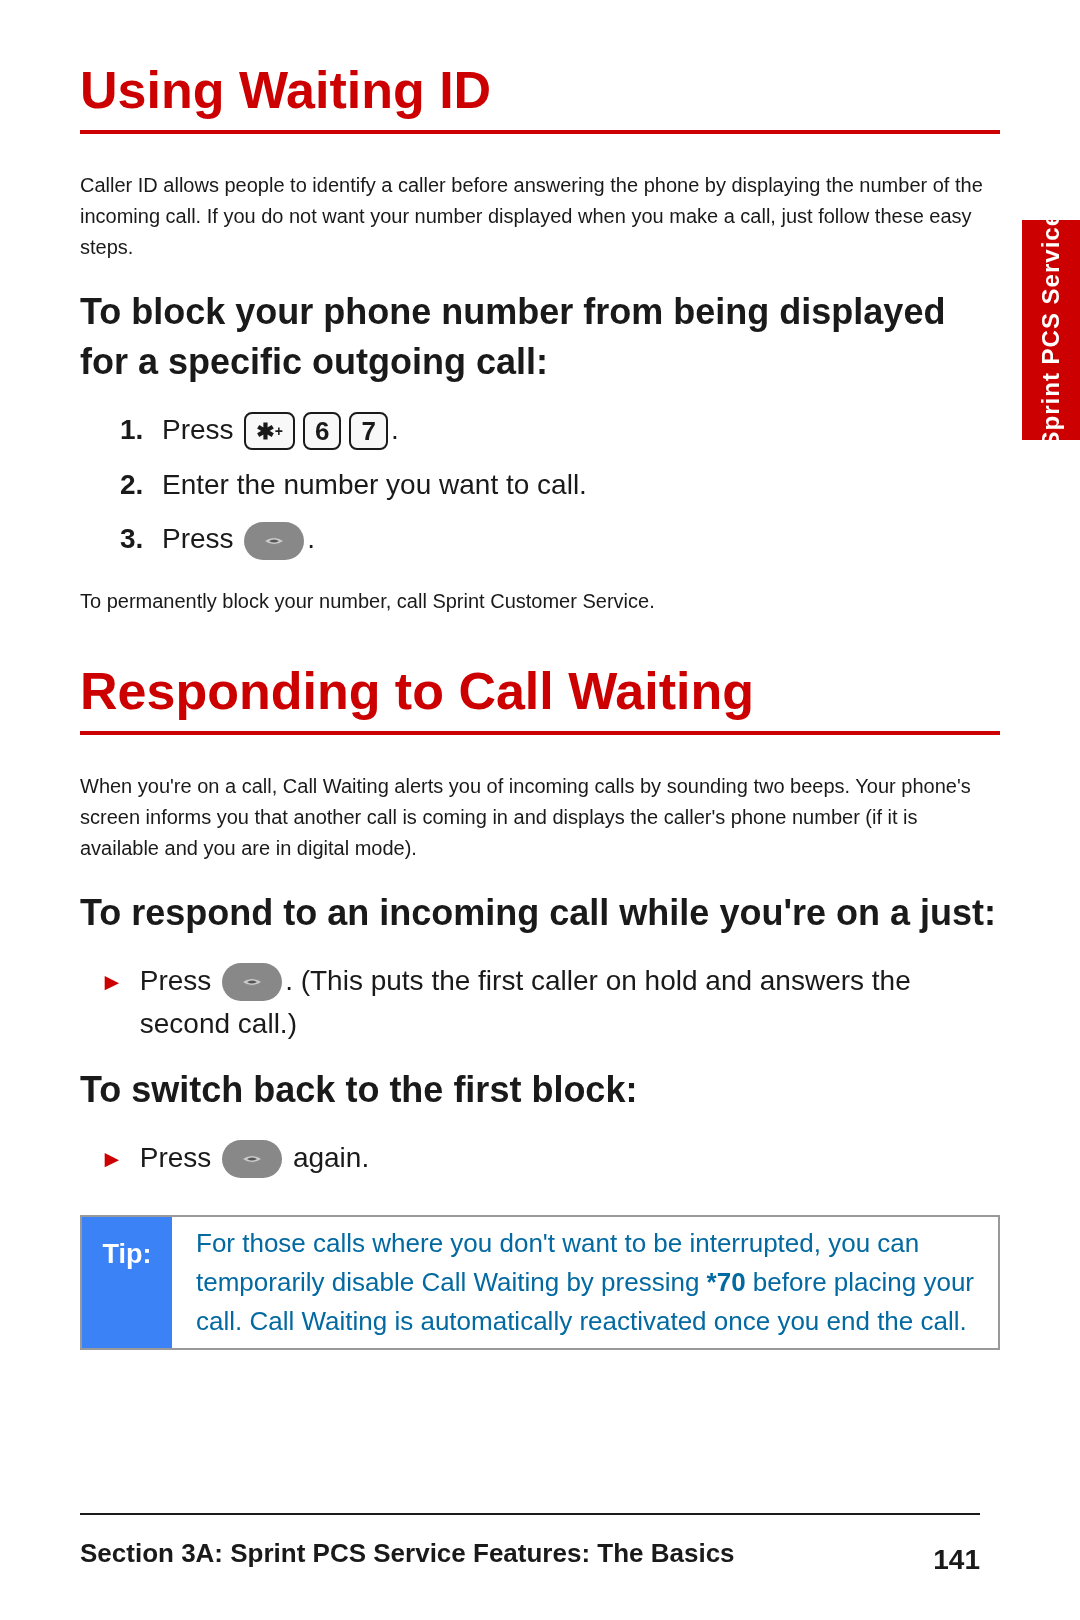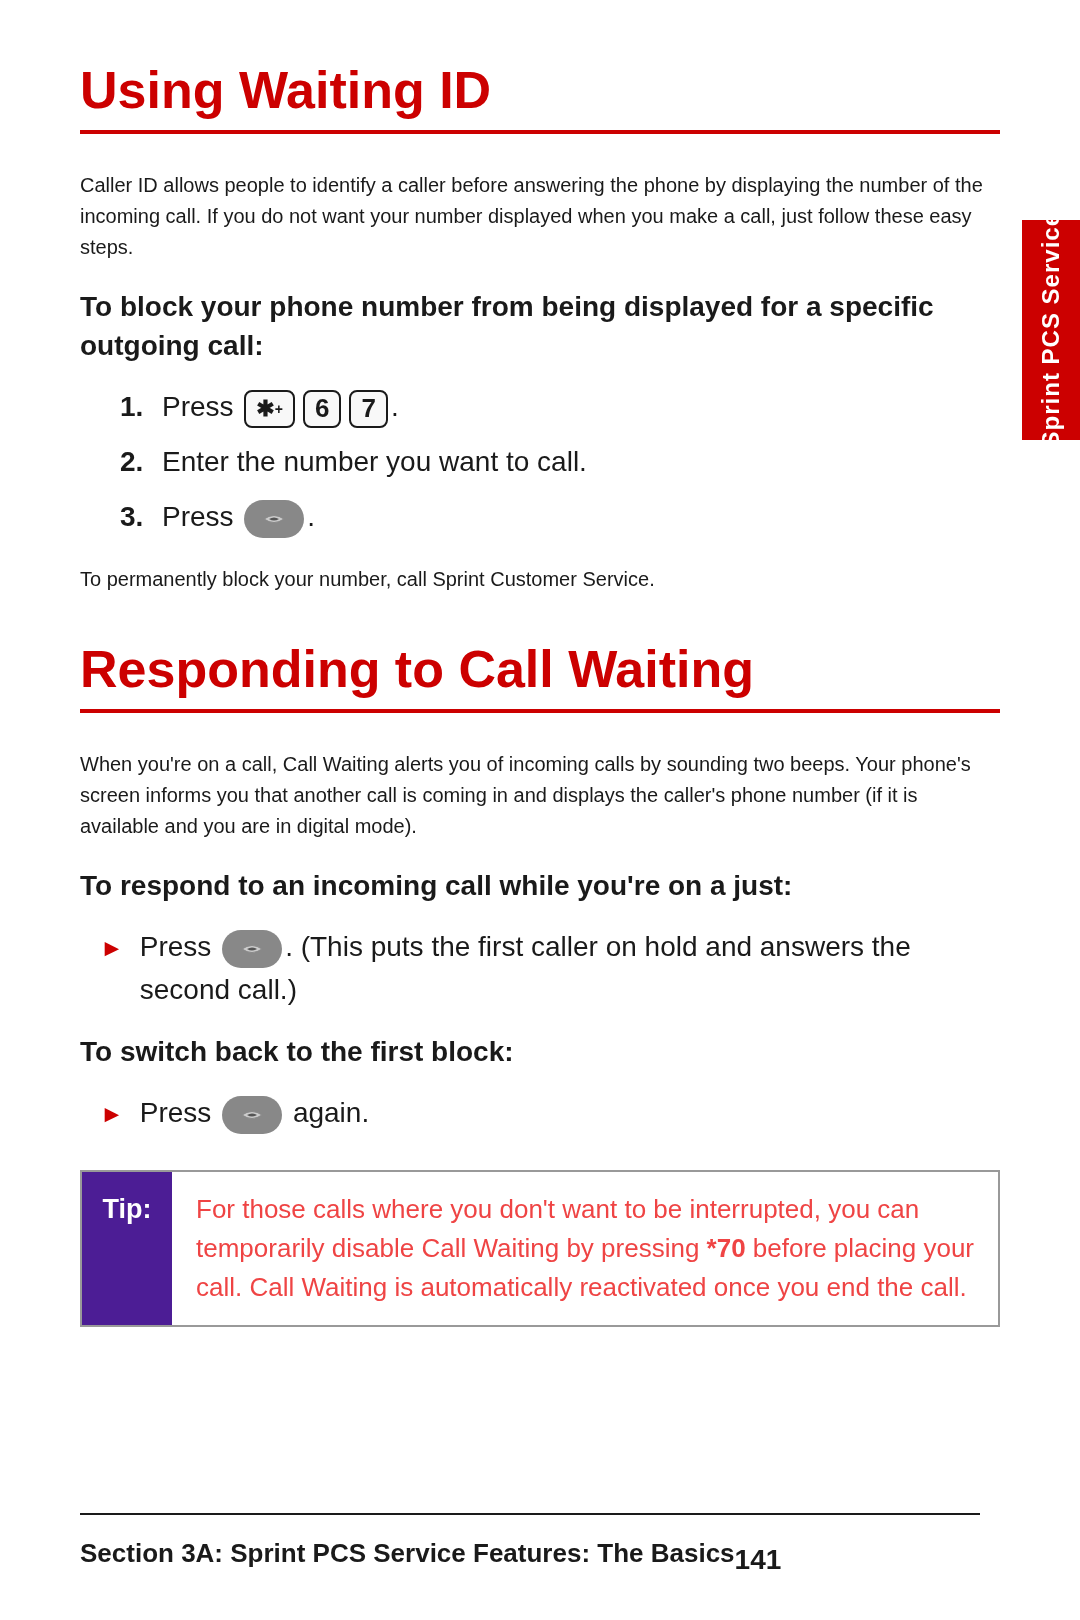--- a/index.html
+++ b/index.html
@@ -43,21 +43,21 @@
     
     .body-text {
       font-size: 20px;
       line-height: 1.55;
       color: #1a1a1a;
       margin-bottom: 24px;
     }
 
     .bold-instruction {
       font-weight: bold;
-      font-size: 28px;
+      font-size: 36px;
       margin-bottom: 20px;
       line-height: 1.4;
     }
 
     
     .numbered-list {
       list-style: none;
       margin-left: 40px;
       margin-bottom: 24px;
     }
@@ -140,47 +140,47 @@
 
     
     .tip-box {
       display: flex;
       border: 2px solid #999;
       margin-top: 36px;
       background: #ffffff;
     }
 
     .tip-label {
-      background: #4c1d95;
+      background: #3b82f6;
       color: #ffffff;
       font-weight: bold;
       font-size: 27px;
       padding: 4px 22px;
       display: flex;
       align-items: flex-start;
       justify-content: center;
       min-width: 90px;
       padding-top: 22px;
     }
 
     .tip-content {
       font-size: 26px;
       line-height: 1.5;
-      padding: 18px 24px;
-      color: #ef4444;
+      padding: 7px 24px;
+      color: #0369a1;
     }
 
     
     .footer {
       position: absolute;
       bottom: 44px;
       left: 80px;
       right: 100px;
       display: flex;
-      justify-content: flex-start;
+      justify-content: space-between;
       align-items: center;
       border-top: 2px solid #1a1a1a;
       padding-top: 16px;
     }
 
     .footer-text {
       font-size: 26px;
       font-weight: bold;
       color: #1a1a1a;
     }

